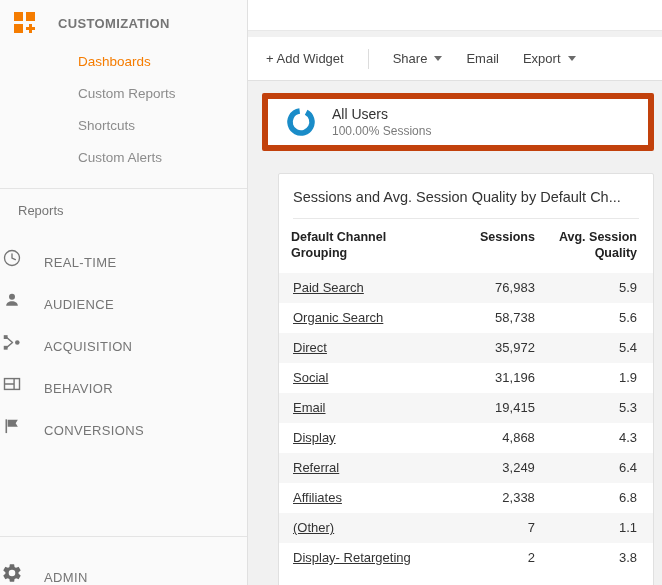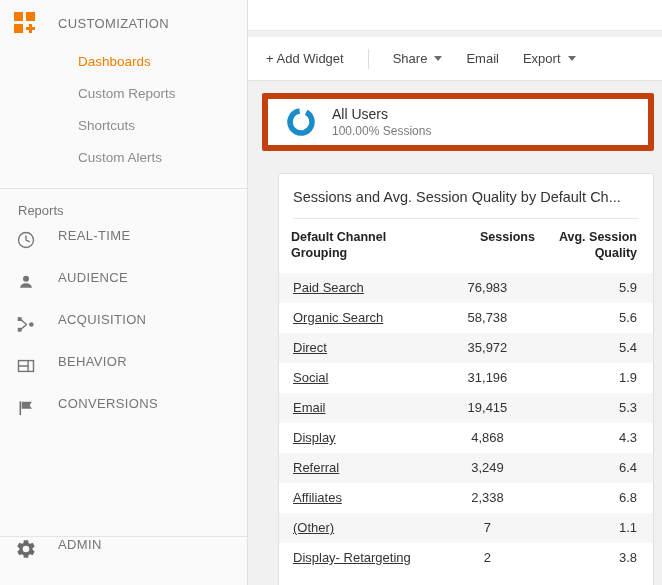--- a/index.html
+++ b/index.html
@@ -54,20 +54,21 @@
   .cust-icon .sq3 { left: 0; top: 12px; width: 9px; height: 9px; }
   .cust-icon .pl-h { left: 12px; top: 15px; width: 9px; height: 3px; }
   .cust-icon .pl-v { left: 15px; top: 12px; width: 3px; height: 9px; }
 
   .cust-title {
     margin-left: 22px;
     font-size: 13px;
     letter-spacing: 0.35px;
     color: #757575;
     white-space: nowrap;
+    font-weight: bold;
   }
 
   .subnav {
     padding-bottom: 8px;
     padding-left: 20px;
   }
   .subnav-item {
     height: 32px;
     line-height: 32px;
     padding-left: 58px;
@@ -88,23 +89,22 @@
 
   .section-label {
     font-size: 13px;
     color: #757575;
     padding: 14px 0 10px 18px;
     white-space: nowrap;
   }
 
   .nav-item {
     display: flex;
-    align-items: flex-start;
+    align-items: flex-end;
     height: 42px;
-    padding-left: 14px;
     box-sizing: border-box;
     cursor: pointer;
   }
   .nav-icon {
     width: 24px;
     height: 24px;
     flex: 0 0 24px;
     display: flex;
     align-items: center;
     justify-content: center;
@@ -252,21 +252,21 @@
   table.data th.c3 { text-align: right; width: 28%; padding-right: 16px; }
 
   table.data td {
     font-size: 13px;
     color: #333333;
     height: 30px;
     line-height: 30px;
     padding: 0;
   }
   table.data td.c1 { text-align: left; padding-left: 14px; white-space: nowrap; text-decoration: underline; }
-  table.data td.c2 { text-align: center; padding-right: 8px; }
+  table.data td.c2 { text-align: right; padding-right: 8px; }
   table.data td.c3 { text-align: right; padding-right: 16px; }
   table.data tr.shade td { background: #f6f6f6; }
 </style>
 </head>
 <body>
 
 <div class="app">
 
   <div class="sidebar">
 

